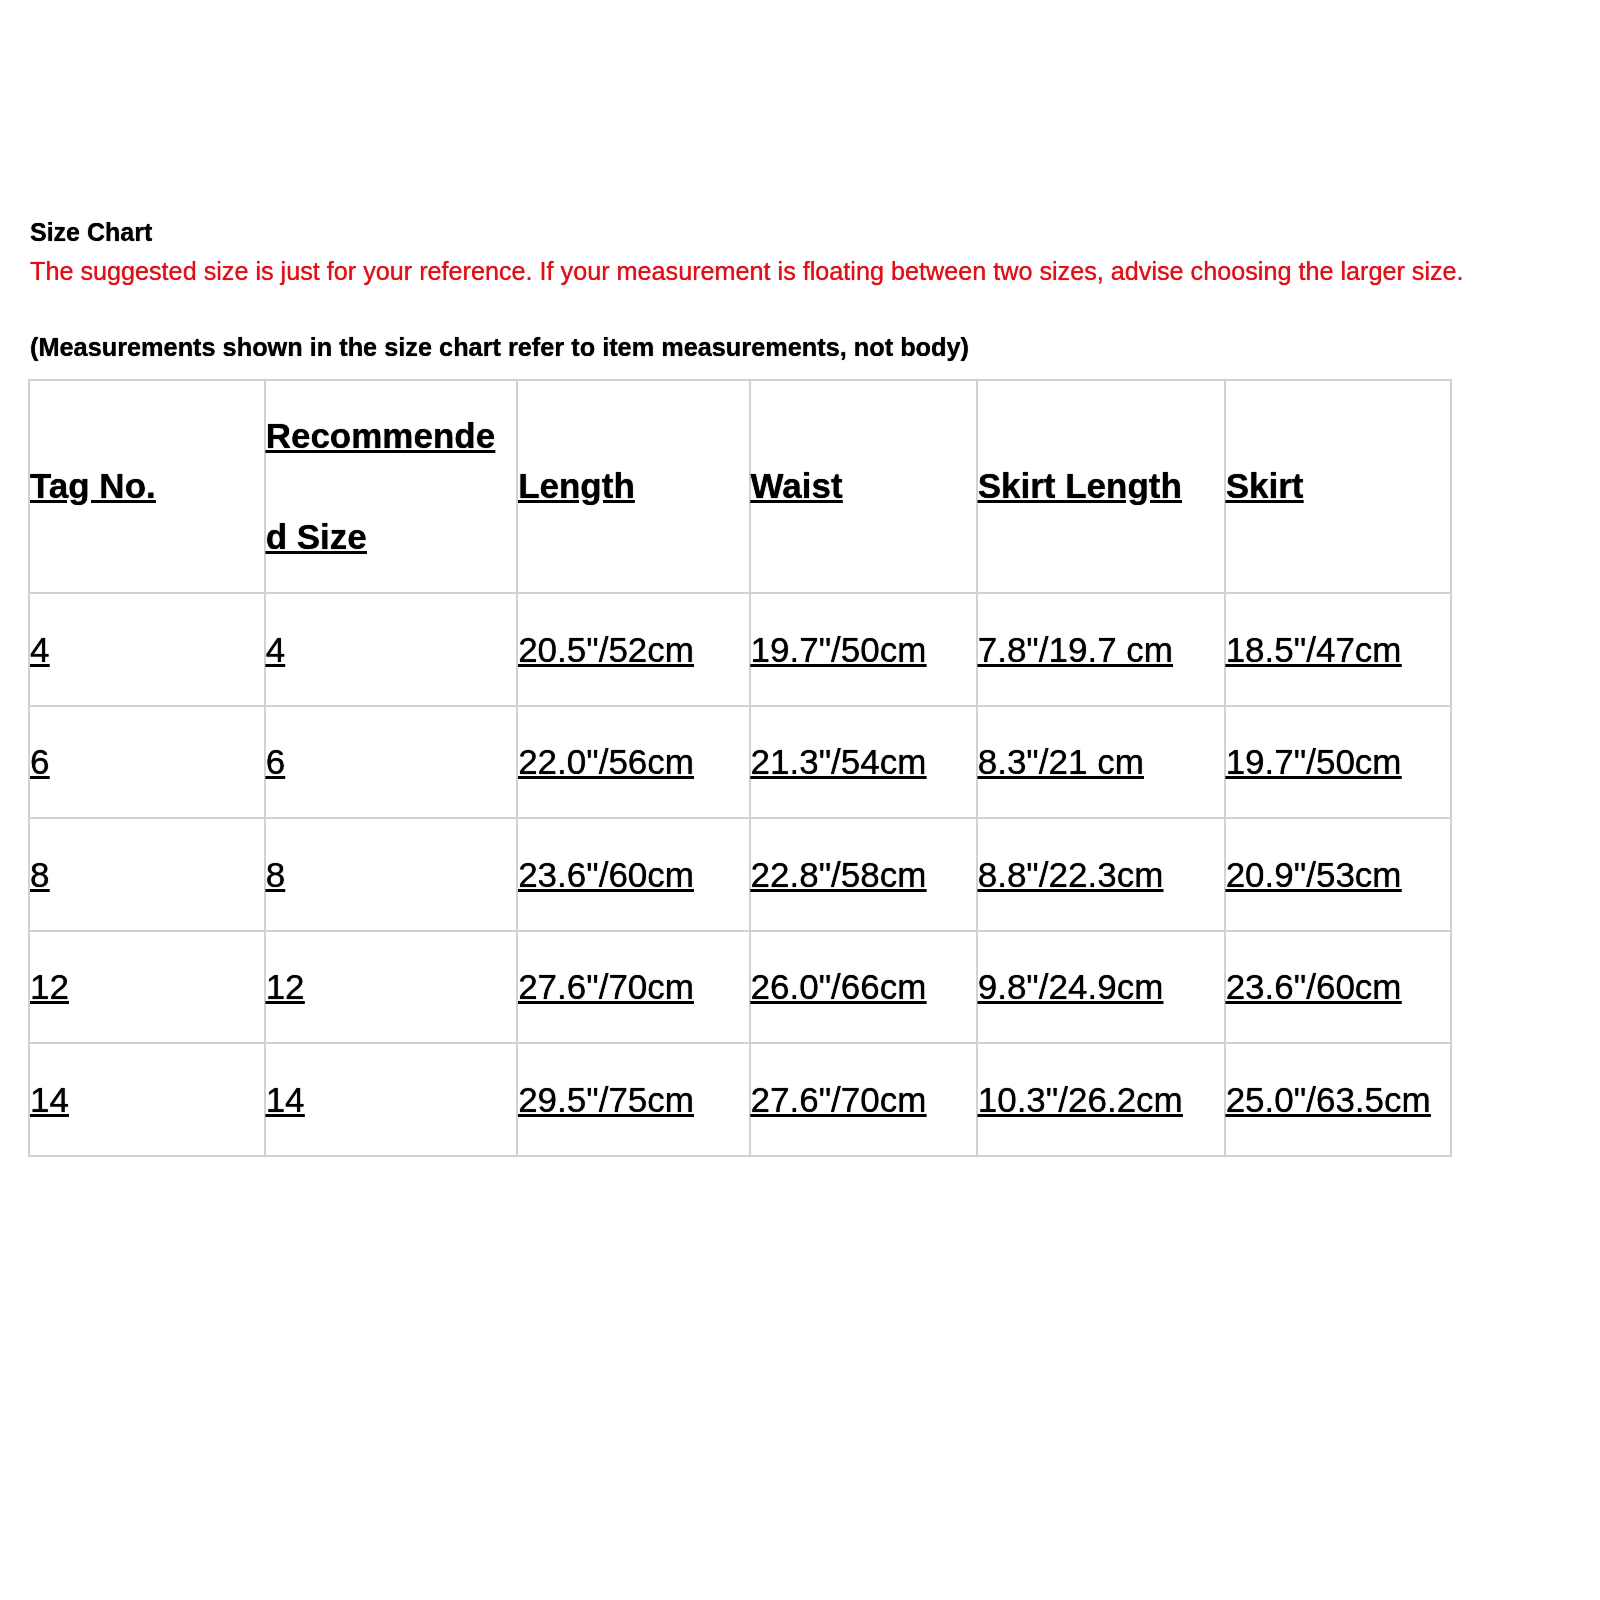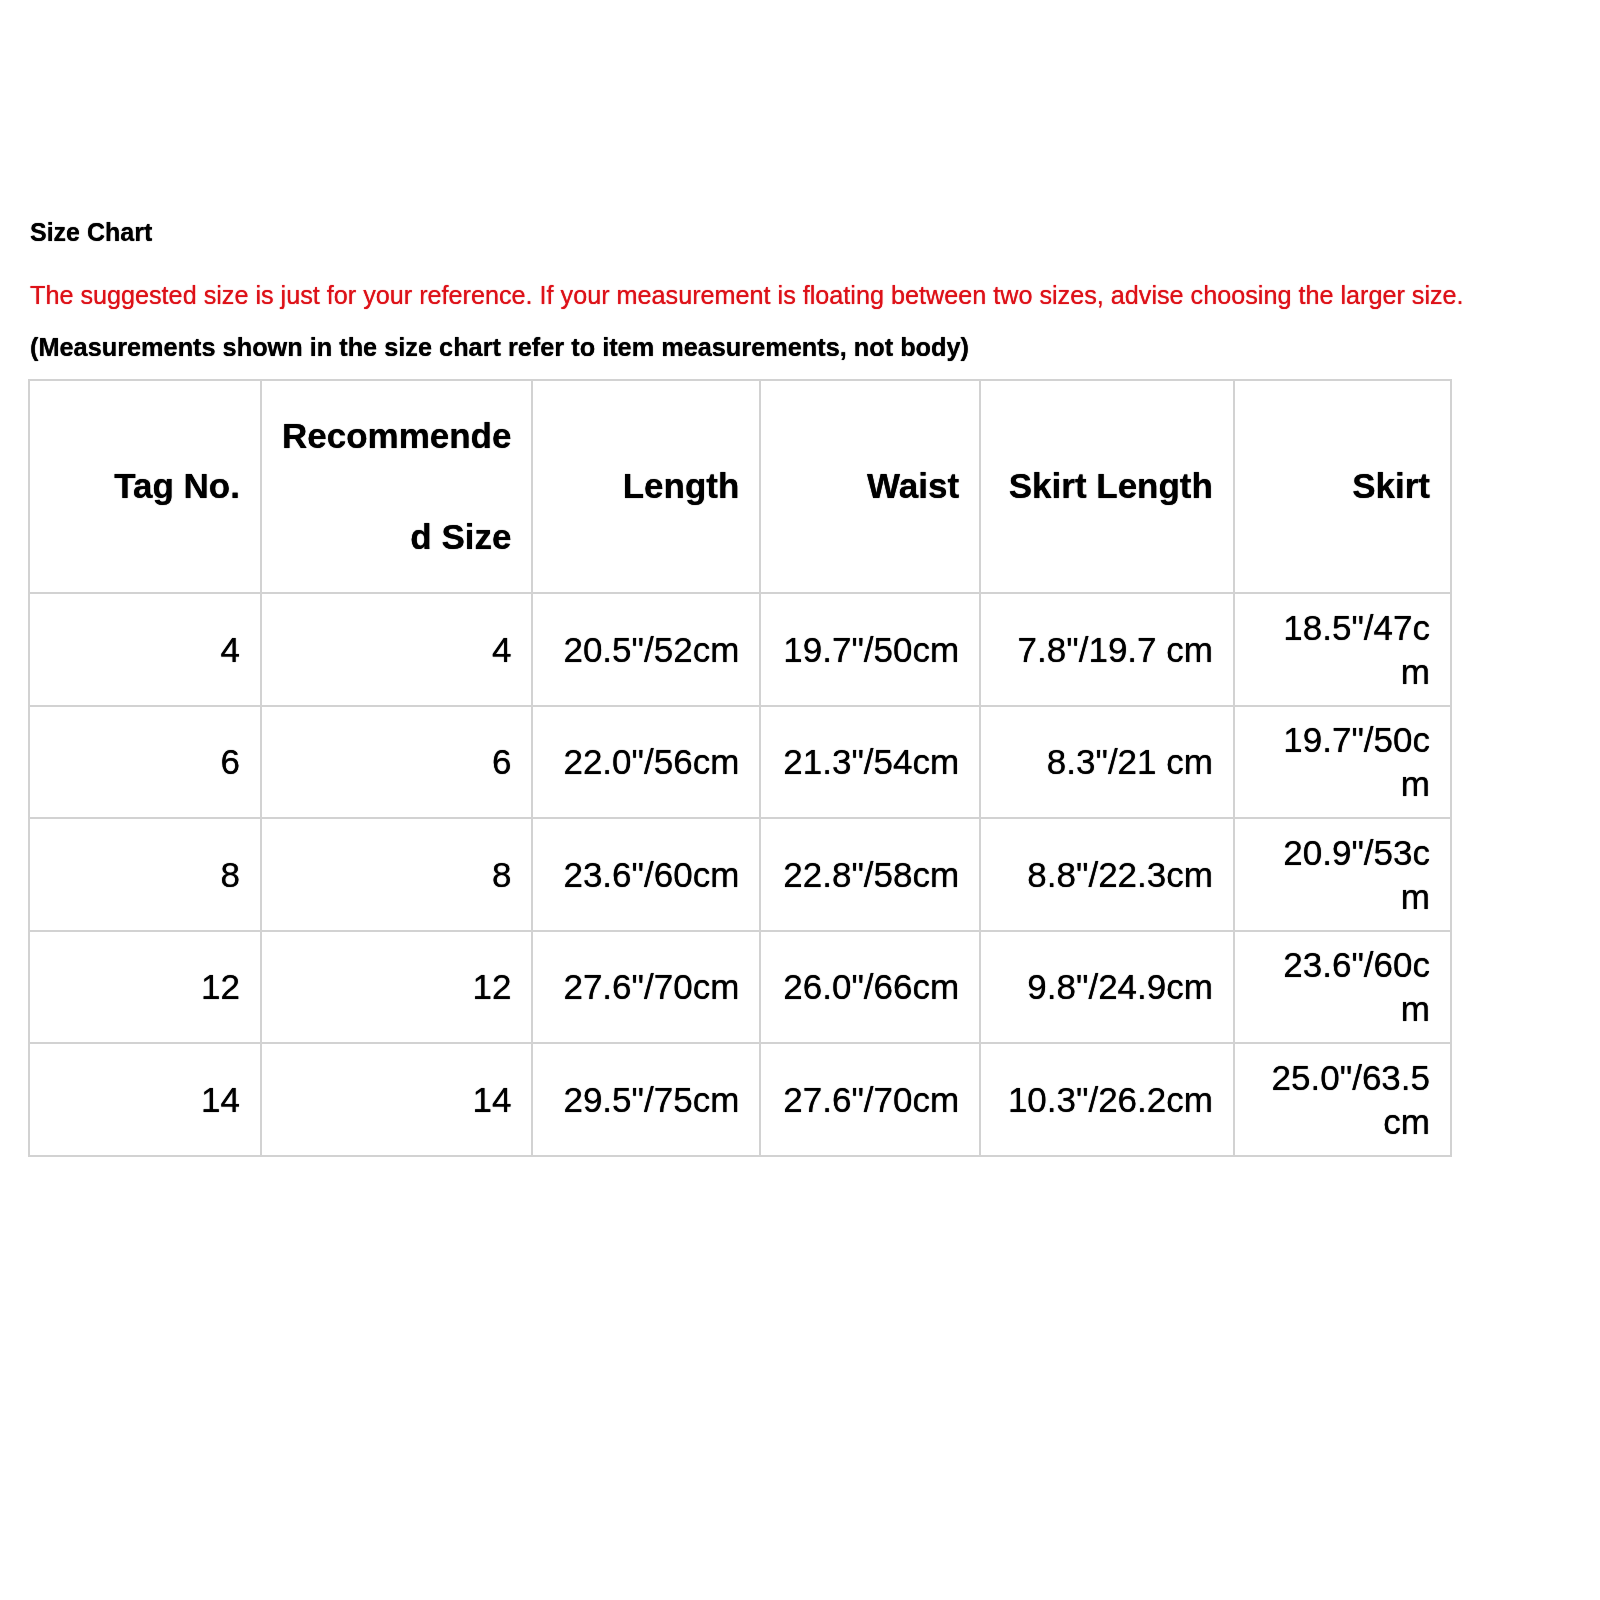--- a/index.html
+++ b/index.html
@@ -27,21 +27,21 @@
     left: 30px;
     white-space: nowrap;
   }
   .title {
     top: 217px;
     font-size: 25px;
     font-weight: bold;
     line-height: 30px;
   }
   .note-red {
-    top: 280px;
+    top: 256px;
     font-size: 25.2px;
     font-weight: normal;
     line-height: 30px;
     color: #dd1118;
   }
   .note-black {
     top: 332px;
     font-size: 25.3px;
     font-weight: bold;
     line-height: 30px;
@@ -49,26 +49,27 @@
   table.size-chart {
     position: absolute;
     left: 28px;
     top: 379px;
     border-collapse: collapse;
     table-layout: fixed;
   }
   table.size-chart td,
   table.size-chart th {
     border: 2px solid #d2d2d2;
-    text-align: right;
+    text-align: left;
     vertical-align: middle;
-    padding: 0 20px;
+    padding: 0 0;
     margin: 0;
     word-break: break-all;
     overflow-wrap: break-word;
+    text-decoration: underline;
   }
   table.size-chart th {
     height: 211px;
     font-size: 35px;
     font-weight: bold;
     line-height: 100.7px;
   }
   table.size-chart th .hline {
     display: block;
     white-space: nowrap;

